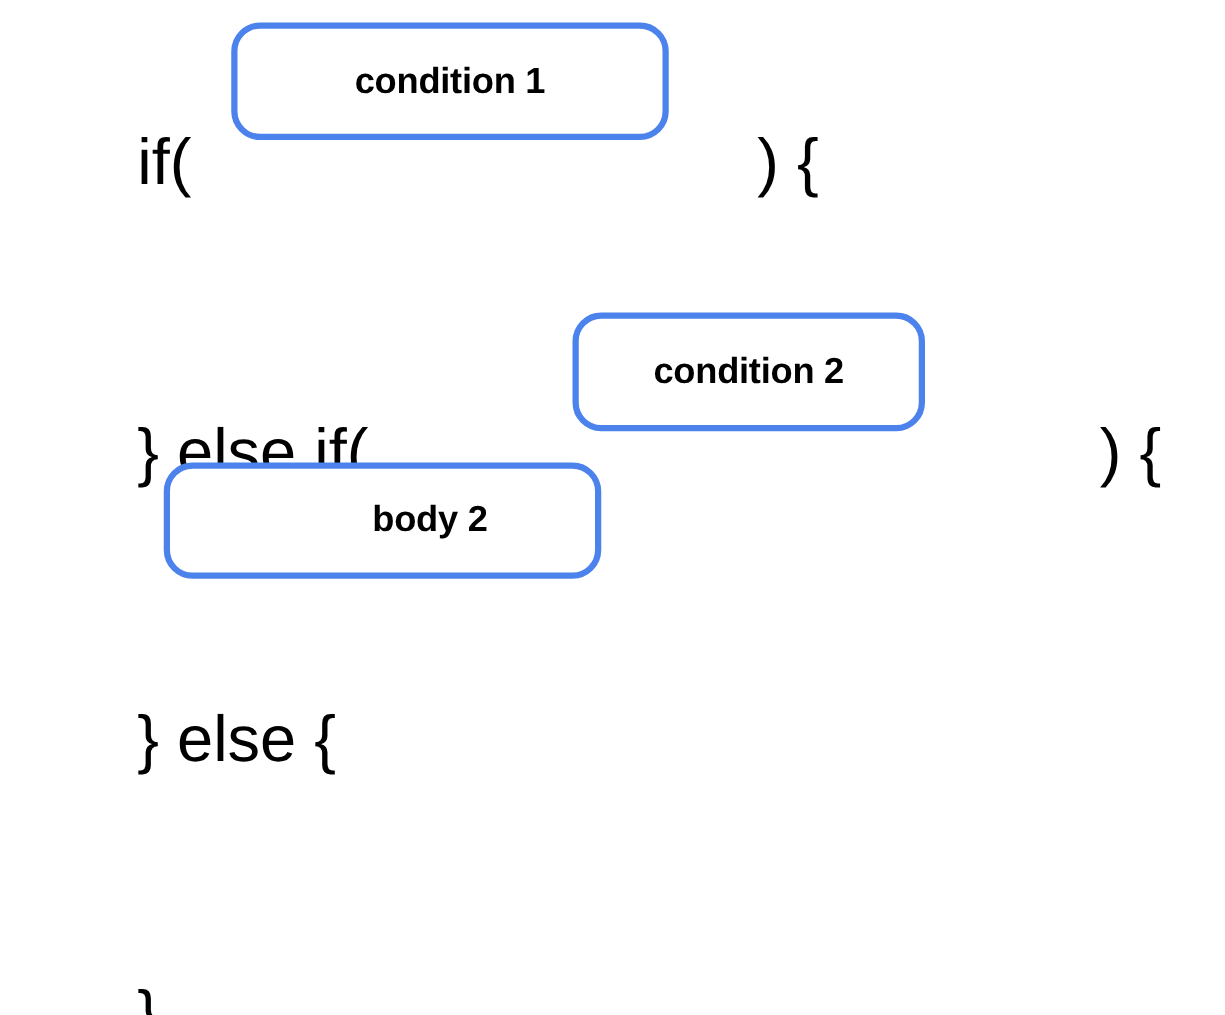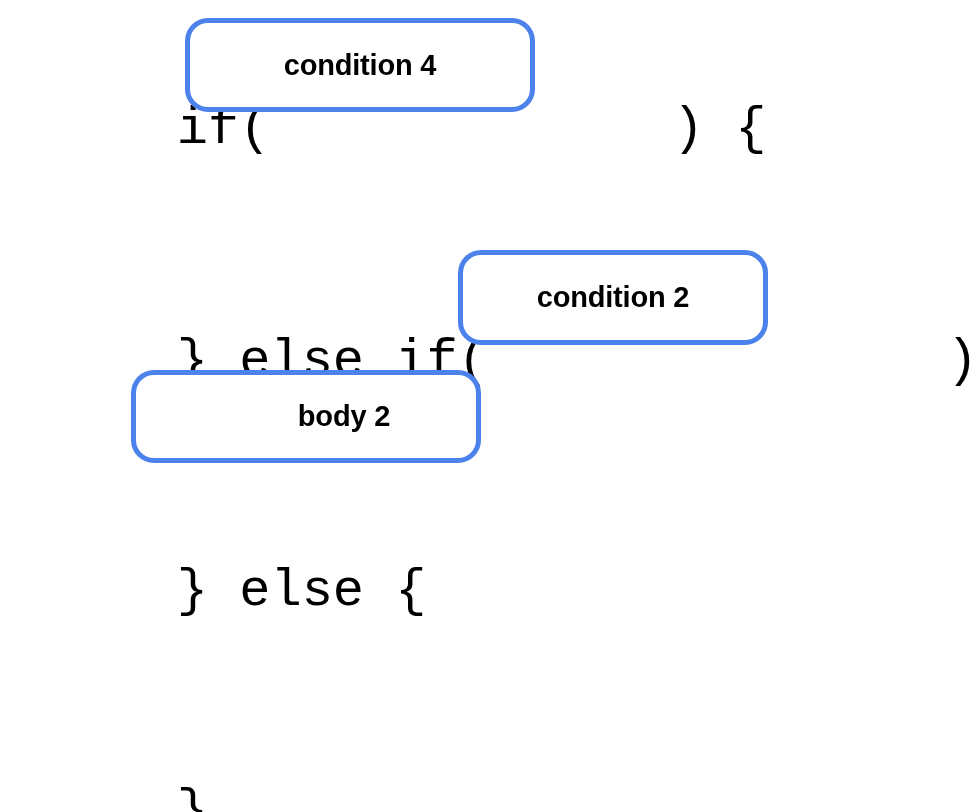--- a/index.html
+++ b/index.html
@@ -19,21 +19,21 @@
     position: absolute;
     left: 0;
     top: 0;
     width: 980px;
     height: 812px;
   }
 
   
   .code-line {
     position: absolute;
-    font-family: Liberation Mono, monospace;
+    font-family: Liberation Sans, sans-serif;
     font-size: 52px;
     line-height: 64px;
     color: #000000;
     white-space: pre;
     letter-spacing: 0px;
     font-weight: 400;
   }
 
   .code-frag {
     display: inline-block;
@@ -72,39 +72,39 @@
   }
 
   
   #line-if        { left: 52px;  top: 34px;  }
   #line-elseif    { left: 52px;  top: 266px; }
   #line-else      { left: 52px;  top: 496px; }
   #line-endbrace  { left: 52px;  top: 716px; }
 
   #box-condition-1 { left: 185px; top: 18px;  width: 350px; height: 94px; }
   #box-body-1      { left: 142px; top: 140px; width: 348px; height: 94px; }
-  #box-condition-2 { left: 458px; top: 250px; width: 310px; height: 95px; }
+  #box-condition-2 { left: 458px; top: 250px; width: 282px; height: 95px; }
   #box-body-2      { left: 131px; top: 370px; width: 350px; height: 93px; }
   #box-body-3      { left: 131px; top: 590px; width: 350px; height: 93px; }
 
   
   #frag-if-tail     { left: 548px; top: 34px;  }
   #frag-elseif-tail { left: 822px; top: 266px; }
 </style>
 </head>
 <body>
 
 <div id="diagram">
 
   <div class="code-line" id="line-if">
     <span class="code-frag">if(</span>
   </div>
 
   <div class="slot-box slot-condition" id="box-condition-1">
-    <span class="slot-label">condition 4</span>
+    <span class="slot-label">condition 1</span>
   </div>
 
   <div class="code-line" id="frag-if-tail">
     <span class="code-frag">) {</span>
   </div>
 
 
   <div class="code-line" id="line-elseif">
     <span class="code-frag">} else if(</span>
   </div>

